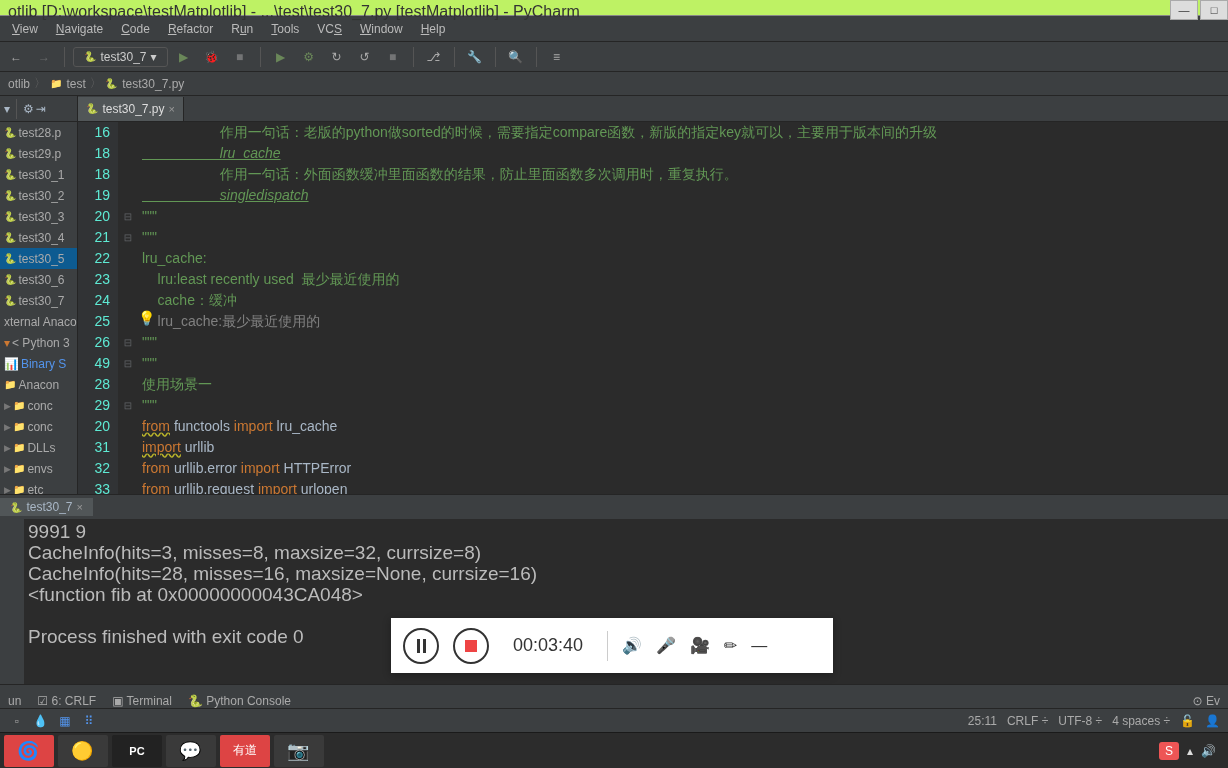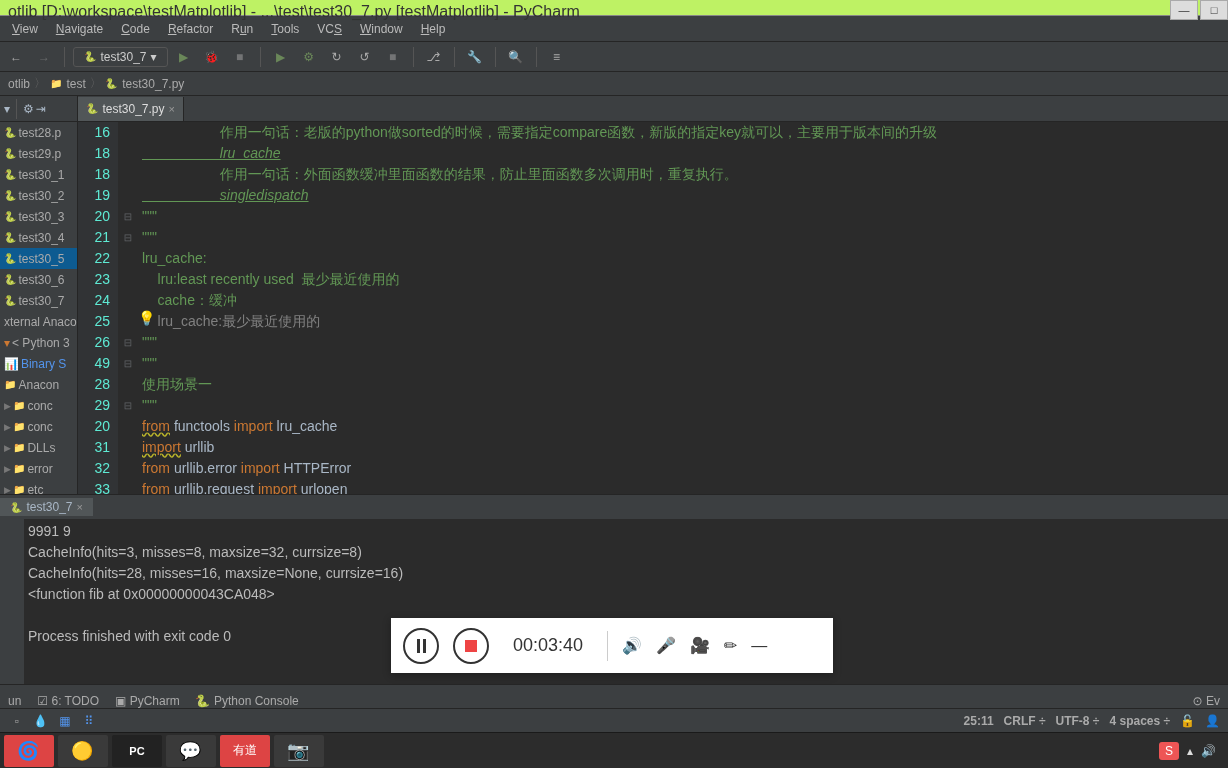--- a/index.html
+++ b/index.html
@@ -36,26 +36,26 @@
 .kw { color: #cc7832; }
 .ident { color: #a9b7c6; }
 .warn-wave { text-decoration: underline wavy #BBB529; }
 .bulb { position: absolute; left: 60px; top: 188px; width: 16px; height: 16px; color: #ffc66d; font-size: 14px; }
 .caret-line { position: absolute; left: 0; right: 0; top: 189px; height: 21px; background: #323232; z-index: -1; }
 .run-panel { height: 190px; background: #2b2b2b; border-top: 1px solid #252525; display: flex; flex-direction: column; }
 .run-tab-row { height: 24px; background: #3c3f41; display: flex; align-items: center; }
 .run-tab { padding: 2px 10px; background: #515658; display: flex; align-items: center; gap: 4px; }
 .run-body { flex: 1; display: flex; }
 .run-left { width: 24px; background: #3c3f41; display: flex; flex-direction: column; align-items: center; padding-top: 4px; gap: 4px; }
-.console { flex: 1; font-family: "Consolas", monospace; font-size: 14px; line-height: 21px; padding: 2px 4px; color: #bbb; white-space: pre; }
+.console { flex: 1; font-family: "Consolas", monospace; font-size: 19px; line-height: 21px; padding: 2px 4px; color: #bbb; white-space: pre; }
 .bottom-tools { height: 24px; background: #3c3f41; border-top: 1px solid #252525; display: flex; align-items: flex-end; padding: 0 8px; gap: 16px; color: #aaa; justify-content: space-between; }
 .bt-left { display: flex; gap: 16px; }
 .statusbar { height: 24px; background: #3c3f41; border-top: 1px solid #252525; display: flex; align-items: center; justify-content: space-between; padding: 0 8px; color: #aaa; }
 .sb-left { display: flex; gap: 6px; }
-.sb-right { display: flex; gap: 10px; font-weight: bold; }
+.sb-right { display: flex; gap: 10px; }
 .sb-ico { width: 18px; height: 18px; display: inline-flex; align-items: center; justify-content: center; }
 .taskbar { height: 36px; background: #2c2c2c; border-top: 1px solid #1a1a1a; display: flex; align-items: center; padding: 0 4px; gap: 4px; }
 .tb-app { width: 50px; height: 32px; background: #3a3a3a; border-radius: 2px; display: flex; align-items: center; justify-content: center; font-size: 18px; }
 .tb-right { margin-left: auto; display: flex; align-items: center; gap: 8px; padding-right: 8px; color: #ddd; }
 .recorder { position: absolute; left: 391px; top: 618px; width: 442px; height: 55px; background: #fff; display: flex; align-items: center; padding: 0 12px; gap: 14px; box-shadow: 0 2px 8px rgba(0,0,0,0.3); }
 .rec-btn { width: 36px; height: 36px; border: 2px solid #333; border-radius: 50%; display: flex; align-items: center; justify-content: center; cursor: pointer; }
 .rec-pause::before { content: ""; width: 3px; height: 14px; border-left: 3px solid #333; border-right: 3px solid #333; }
 .rec-stop::before { content: ""; width: 12px; height: 12px; background: #e44; }
 .rec-time { color: #333; font-size: 18px; font-weight: 500; margin: 0 10px; }
 .rec-ico { color: #333; font-size: 16px; cursor: pointer; }
@@ -191,21 +191,21 @@
         <span>conc</span>
       </div>
     <div class="proj-item">
         <span class="arr">▶</span>
         <span class="fld-ico">📁</span>
         <span>DLLs</span>
       </div>
     <div class="proj-item">
         <span class="arr">▶</span>
         <span class="fld-ico">📁</span>
-        <span>error</span>
+        <span>envs</span>
       </div>
     <div class="proj-item">
         <span class="arr">▶</span>
         <span class="fld-ico">📁</span>
         <span>etc</span>
       </div>
 
   </div>
 
   <div class="editor-col">
@@ -296,22 +296,22 @@
 <span>CacheInfo(hits=28, misses=16, maxsize=None, currsize=16)</span>
 <span>&lt;function fib at 0x00000000043CA048&gt;</span>
 <span></span>
 <span>Process finished with exit code 0</span></div>
   </div>
 </div>
 
 <div class="bottom-tools">
   <div class="bt-left">
     <span>un</span>
-    <span>☑ <span>6: TODO</span></span>
-    <span>▣ <span>PyCharm</span></span>
+    <span>☑ <span>6: CRLF</span></span>
+    <span>▣ <span>Terminal</span></span>
     <span>🐍 <span>Python Console</span></span>
   </div>
   <span>⊙ <span>Ev</span></span>
 </div>
 
 <div class="statusbar">
   <div class="sb-left">
     <span class="sb-ico">▫</span>
     <span class="sb-ico" style="color:#5394ec">💧</span>
     <span class="sb-ico" style="color:#5394ec">▦</span>

